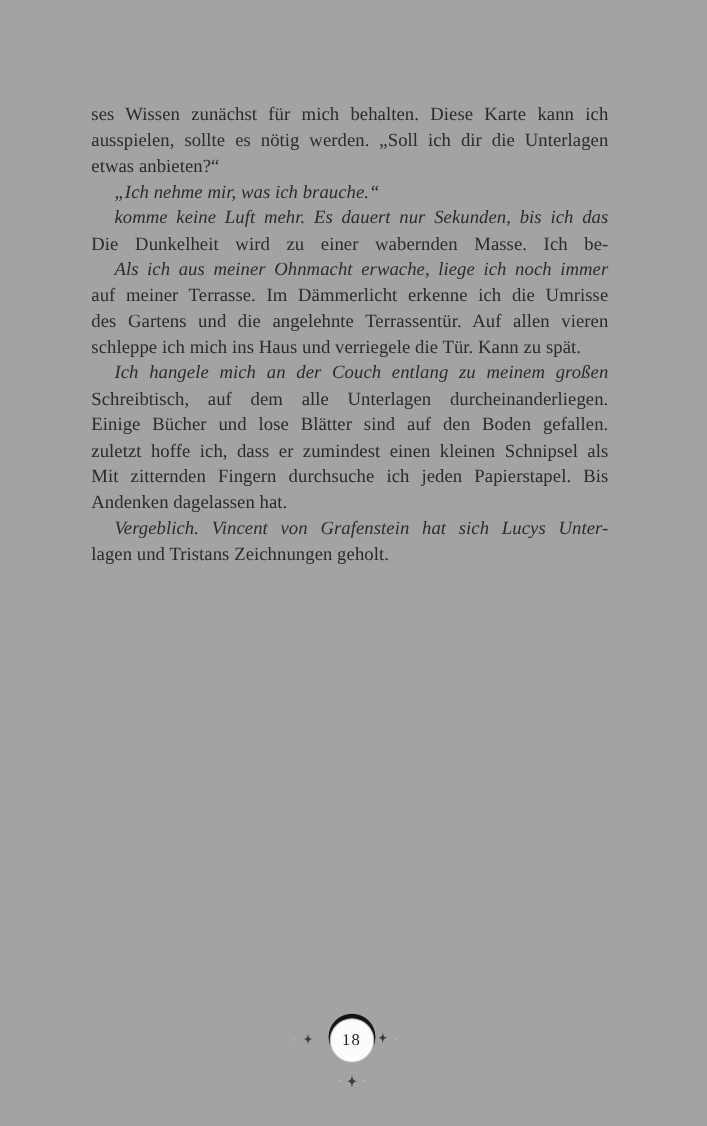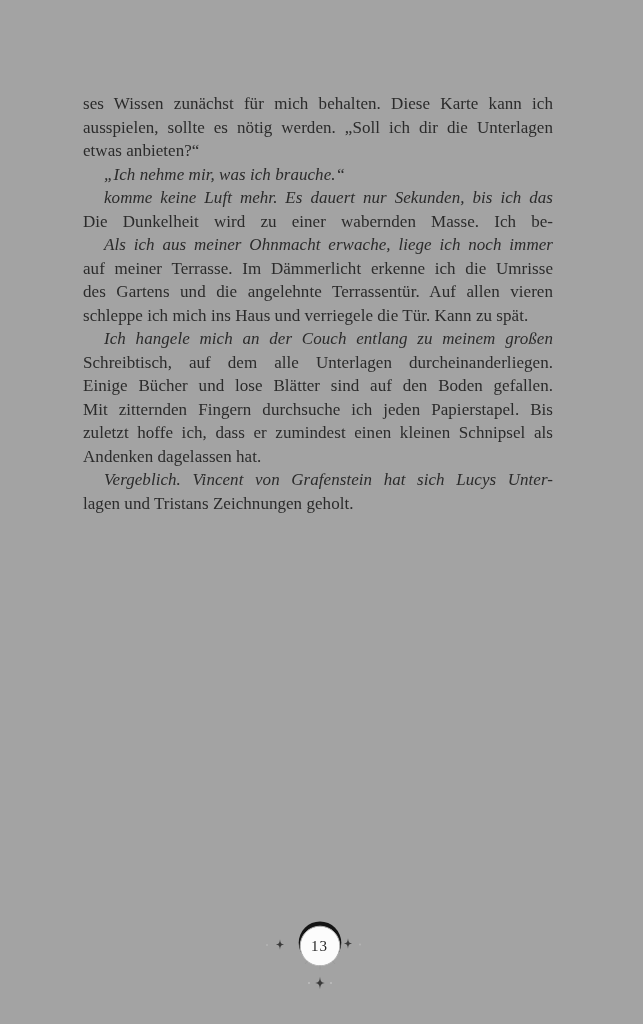--- a/index.html
+++ b/index.html
@@ -86,22 +86,22 @@
       <div class="para indent">
         <div class="line">Als ich aus meiner Ohnmacht erwache, liege ich noch immer</div>
         <div class="line">auf meiner Terrasse. Im Dämmerlicht erkenne ich die Umrisse</div>
         <div class="line">des Gartens und die angelehnte Terrassentür. Auf allen vieren</div>
         <div class="line last">schleppe ich mich ins Haus und verriegele die Tür. Kann zu spät.</div>
       </div>
       <div class="para indent">
         <div class="line">Ich hangele mich an der Couch entlang zu meinem großen</div>
         <div class="line">Schreibtisch, auf dem alle Unterlagen durcheinanderliegen.</div>
         <div class="line">Einige Bücher und lose Blätter sind auf den Boden gefallen.</div>
+        <div class="line">zuletzt hoffe ich, dass er zumindest einen kleinen Schnipsel als</div>
         <div class="line">Mit zitternden Fingern durchsuche ich jeden Papierstapel. Bis</div>
-        <div class="line">zuletzt hoffe ich, dass er zumindest einen kleinen Schnipsel als</div>
         <div class="line last">Andenken dagelassen hat.</div>
       </div>
       <div class="para indent">
         <div class="line">Vergeblich. Vincent von Grafenstein hat sich Lucys Unter-</div>
         <div class="line last">lagen und Tristans Zeichnungen geholt.</div>
       </div>
     </div>
 
   <div class="ornament">
     <svg width="126" height="74" viewBox="0 0 126 74">
@@ -130,16 +130,16 @@
         <circle cx="103" cy="23.5" r="1" fill="#b5b5b5"></circle>
       </g>
 
       <g>
         <circle cx="52" cy="62" r="0.9" fill="#c0c0c0"></circle>
         <use href="#sparkle" transform="translate(63,62)" fill="#3a3a3a"></use>
         <circle cx="74" cy="62" r="0.9" fill="#c0c0c0"></circle>
       </g>
     </svg>
 
-    <span class="page-number">13</span>
+    <span class="page-number">18</span>
   </div>
 
 </div>
 
 </body></html>

